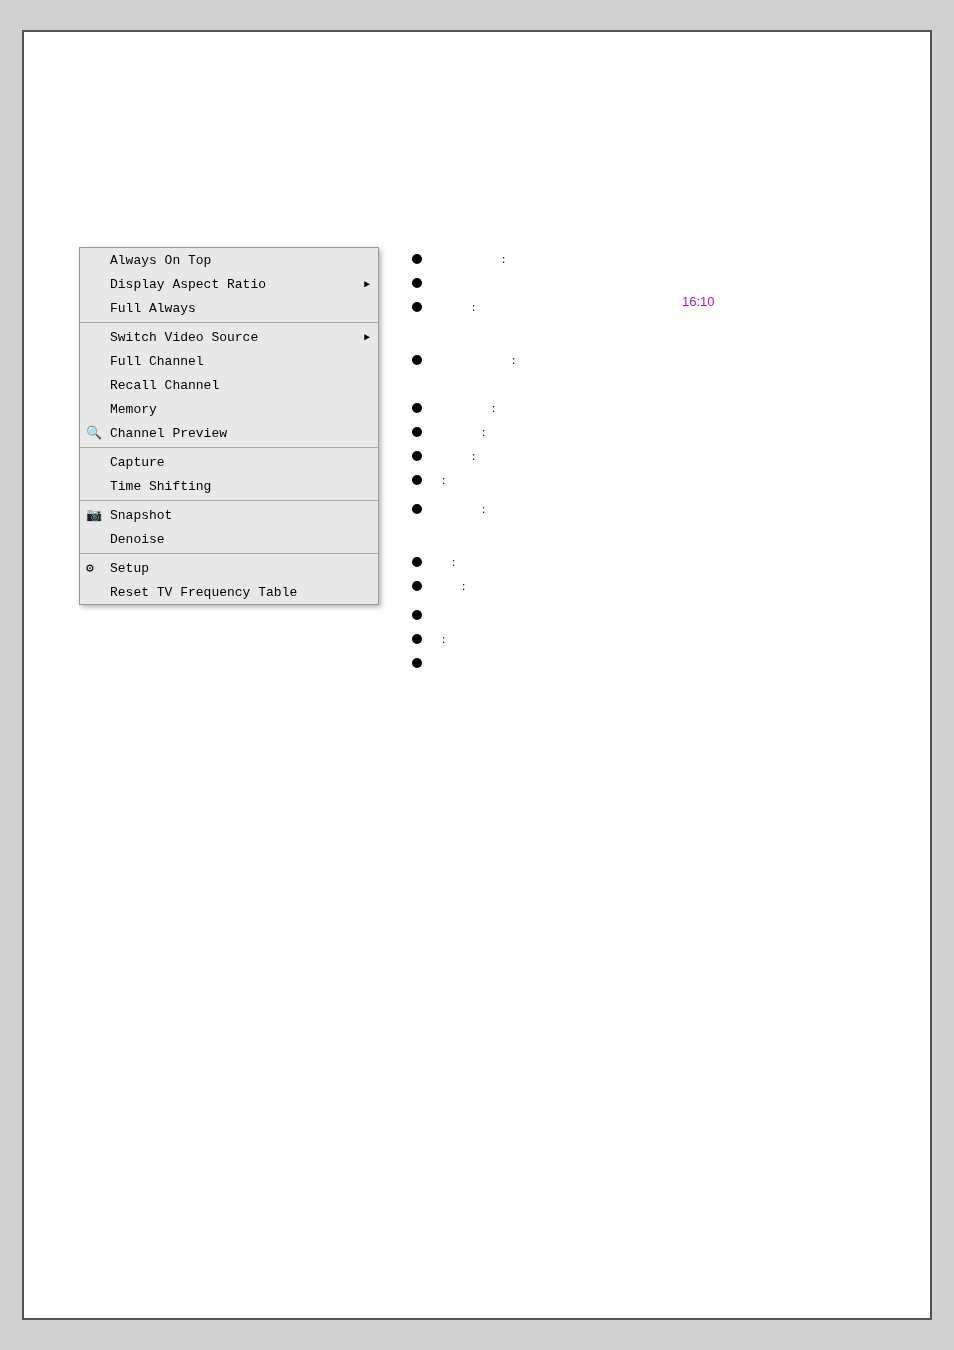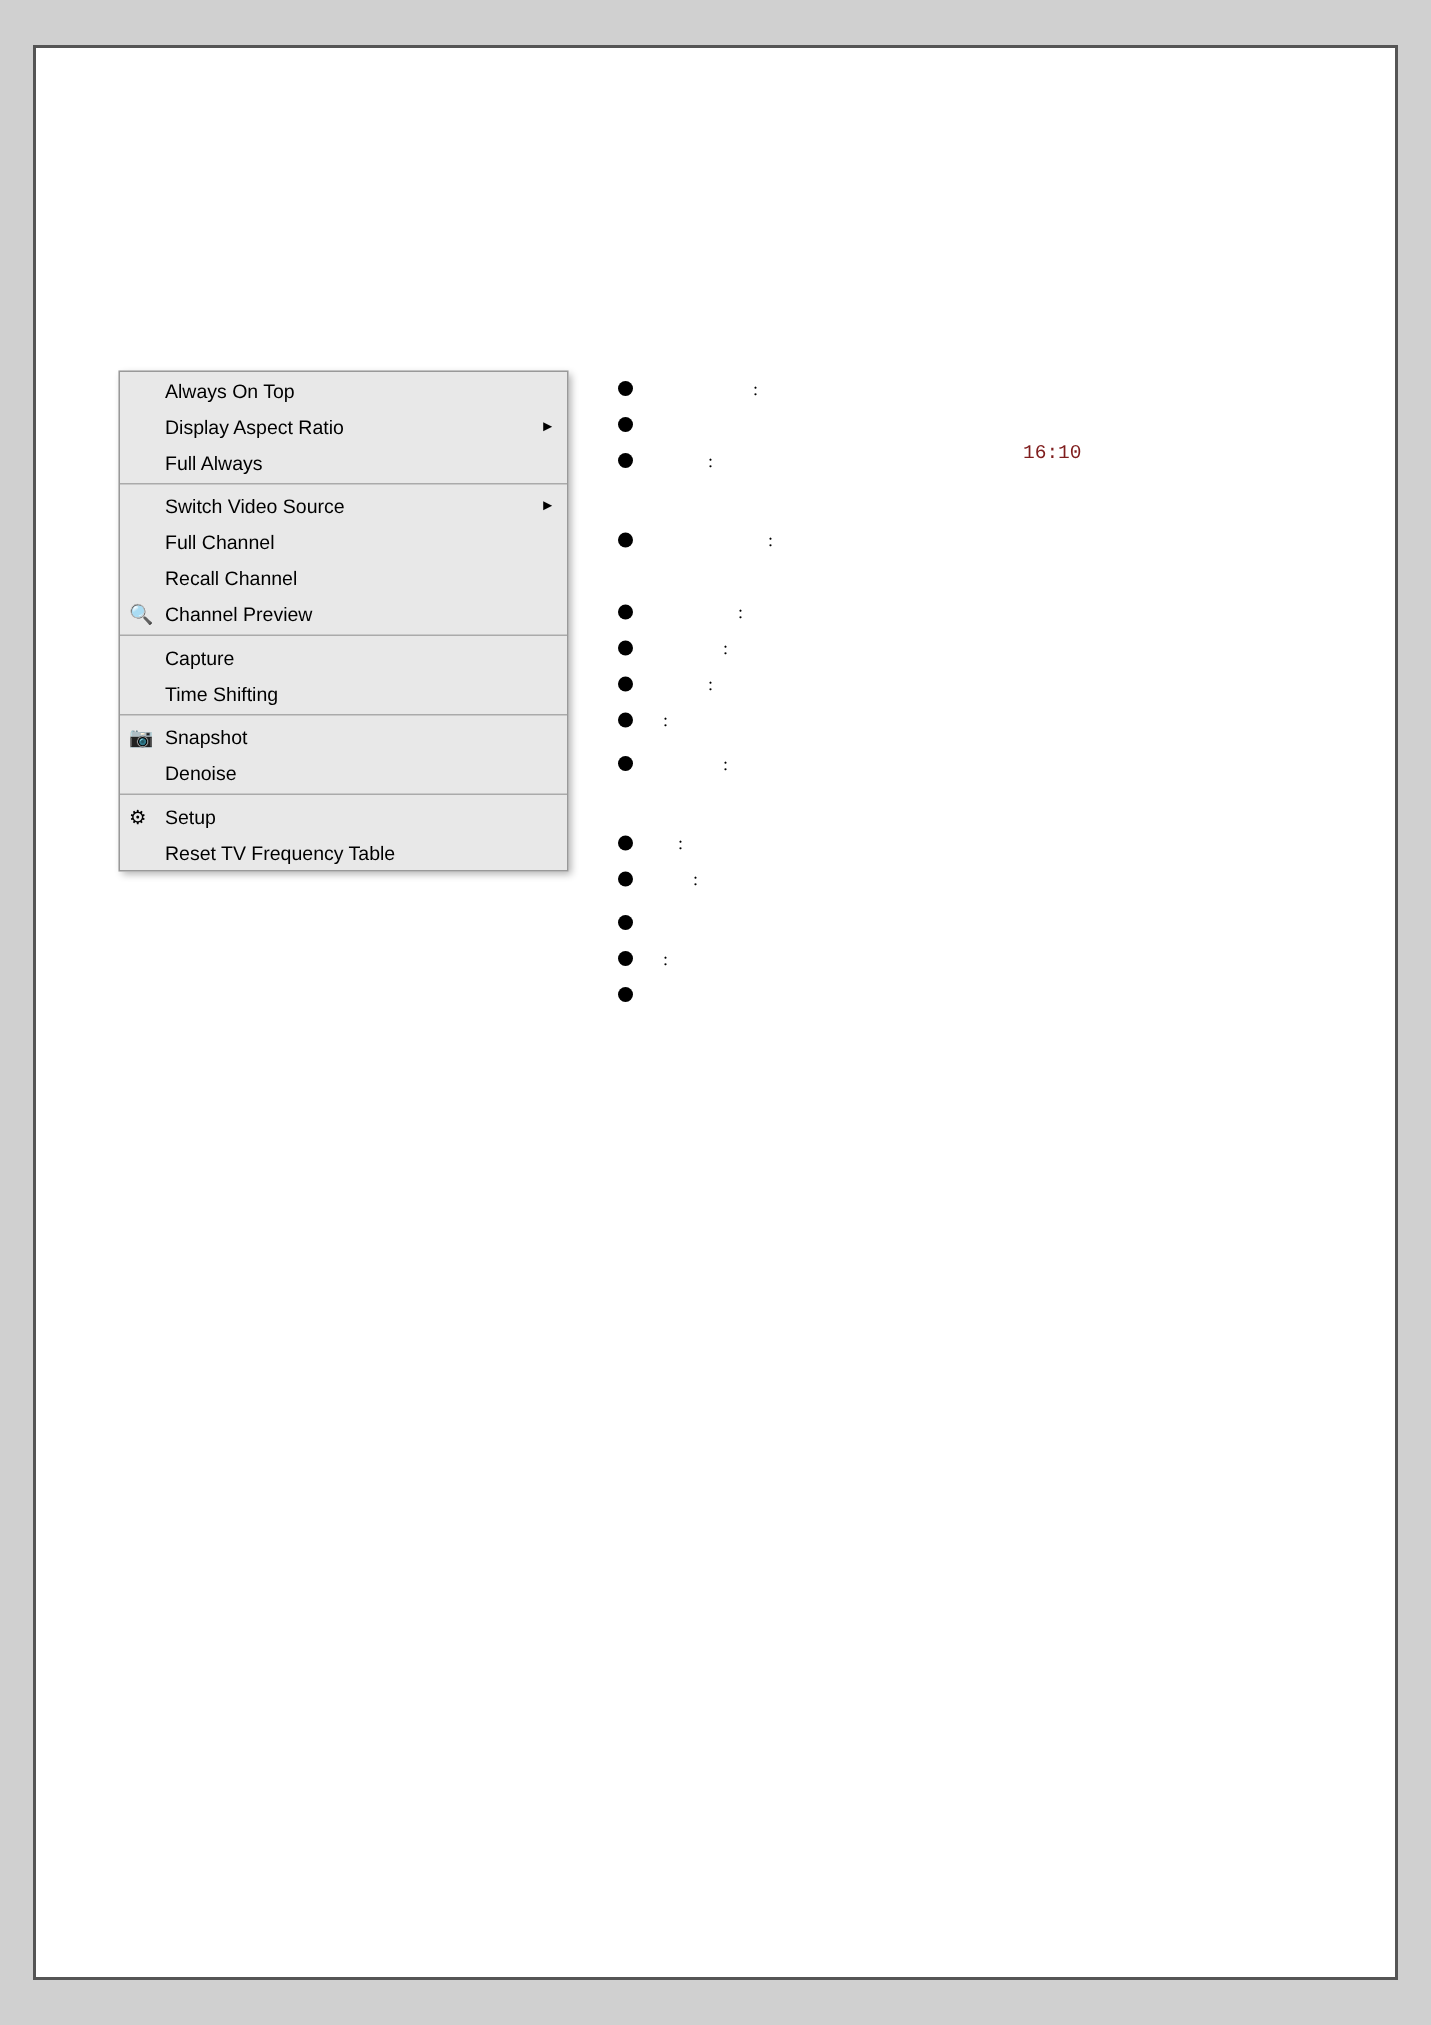--- a/index.html
+++ b/index.html
@@ -24,21 +24,21 @@
 
     .context-menu {
       position: absolute;
       top: 215px;
       left: 55px;
       width: 300px;
       background: #e8e8e8;
       border: 1px solid #999;
       box-shadow: 2px 2px 5px rgba(0,0,0,0.3);
       font-size: 13px;
-      font-family: Liberation Sans, sans-serif;
+      font-family: Liberation Mono, monospace;
     }
 
     .menu-item {
       display: flex;
       align-items: center;
       padding: 4px 8px 4px 30px;
       cursor: pointer;
       position: relative;
       min-height: 24px;
       color: #000;
@@ -96,20 +96,23 @@
 
 
     <div class="menu-item">
       <span>Full Channel</span>
     </div>
 
     <div class="menu-item">
       <span>Recall Channel</span>
     </div>
 
+    <div class="menu-item">
+      <span>Memory</span>
+    </div>
 
     <div class="menu-item has-icon">
       <span class="menu-icon" style="font-size:13px;">🔍</span>
       <span>Channel Preview</span>
     </div>
 
     <div class="menu-separator"></div>
 
     <div class="menu-item">
       <span>Capture</span>
@@ -223,15 +226,15 @@
     <div style="height:24px; display:flex; align-items:center;">
       <span style="width:10px;height:10px;border-radius:50%;background:#000;display:inline-block;"></span>
       <span style="margin-left:20px;font-size:12px;">:</span>
     </div>
 
     <div style="height:24px; display:flex; align-items:center;">
       <span style="width:10px;height:10px;border-radius:50%;background:#000;display:inline-block;"></span>
     </div>
   </div>
 
-  <div style="position:absolute; top:262px; left:658px; font-size:13px; font-family:Liberation Mono, monospace; color:#7f1d1d;text-align:right;">16:10</div>
+  <div style="position:absolute; top:262px; left:658px; font-size:13px; font-family:Liberation Sans, sans-serif; color:#a21caf;text-align:right;">16:10</div>
 
 </div>
 
 </body></html>

